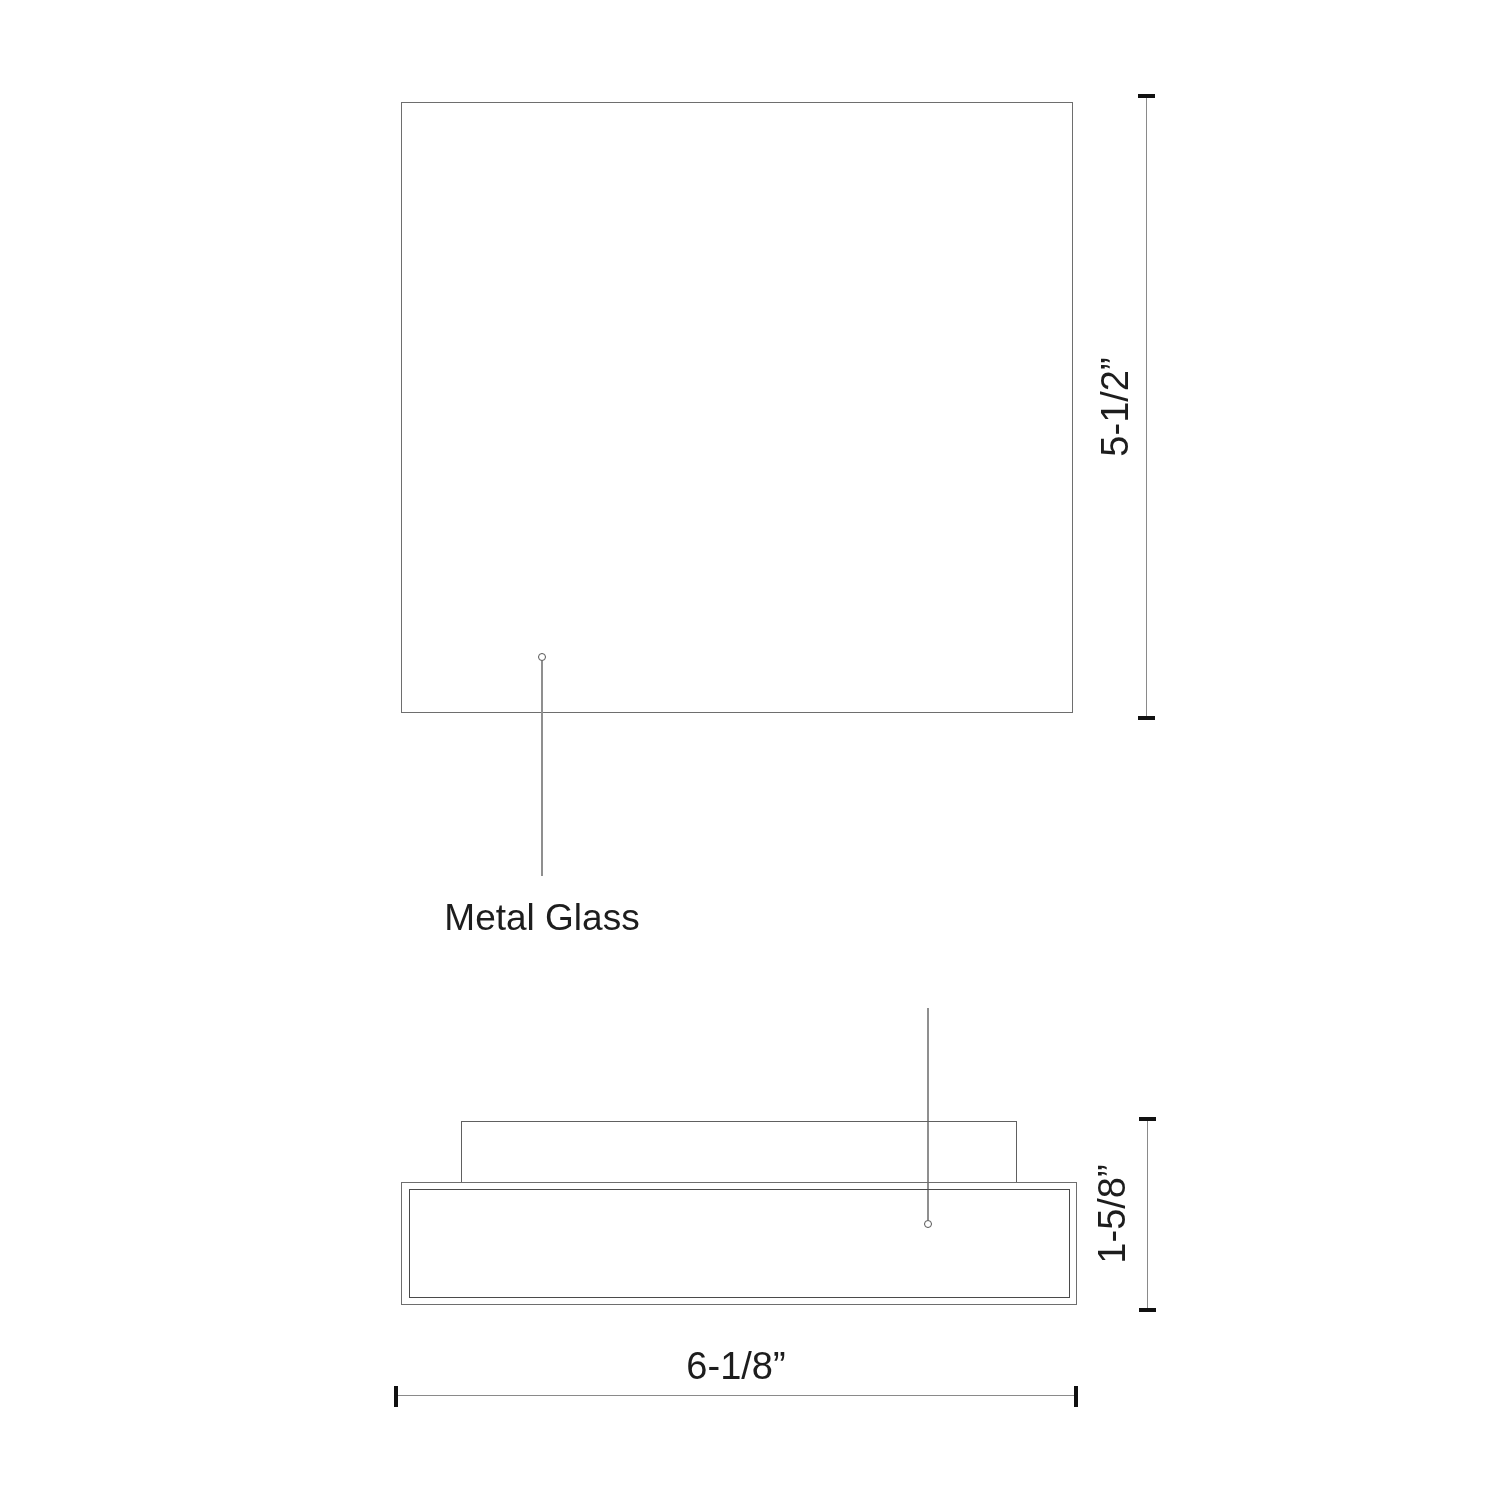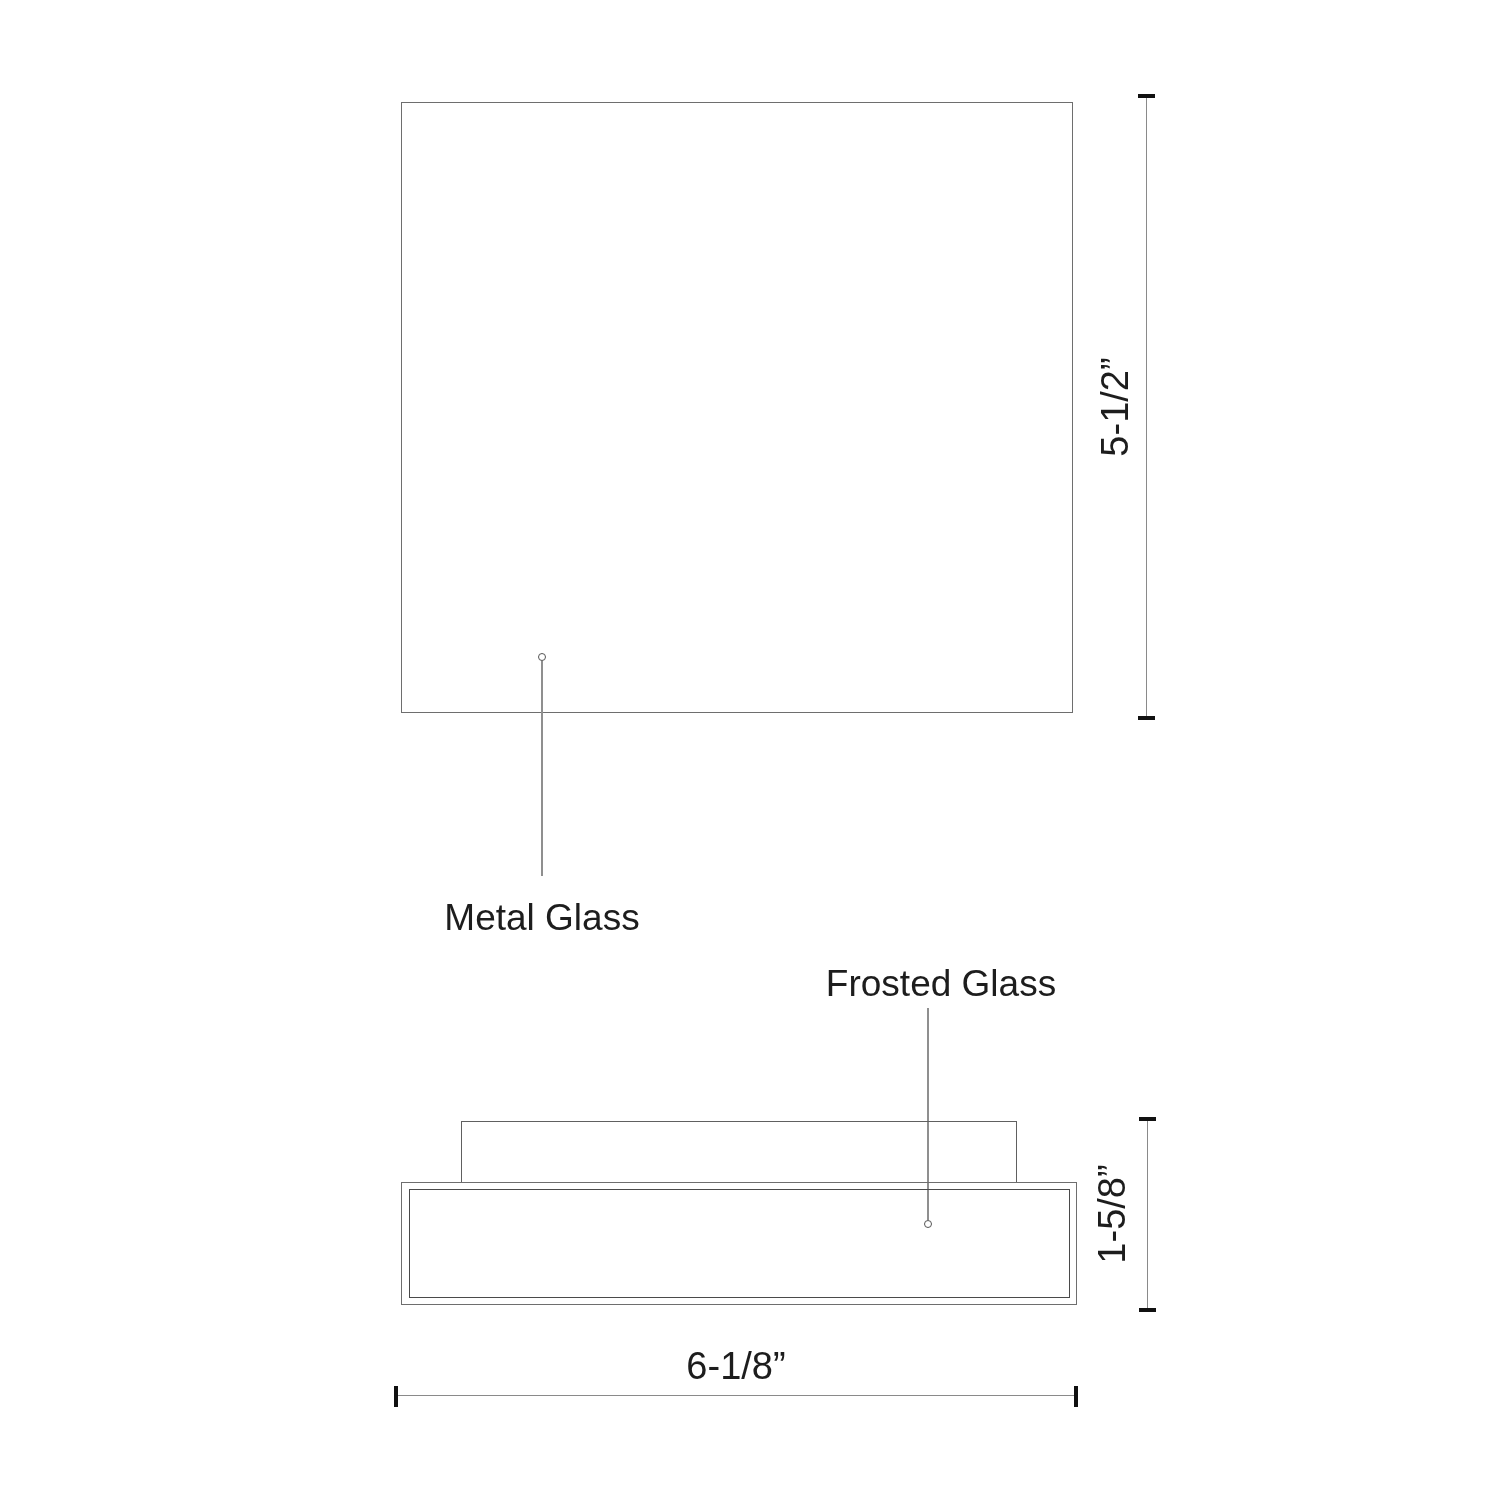--- a/index.html
+++ b/index.html
@@ -116,21 +116,20 @@
 <body>
 
 <div class="canvas">
 
   <div class="rect top-view"></div>
 
   <div class="leader metal"></div>
   <div class="dot metal"></div>
   <div class="callout-label metal">Metal Glass</div>
 
-  <div class="callout-label frosted">Frosted Glass</div>
   <div class="leader frosted"></div>
   <div class="dot frosted"></div>
 
   <div class="rect backplate"></div>
   <div class="rect body-outer"></div>
   <div class="rect body-inner"></div>
 
   <div class="dim-line-v dim-v1"></div>
   <div class="tick-h tick-v1-top"></div>
   <div class="tick-h tick-v1-bot"></div>

